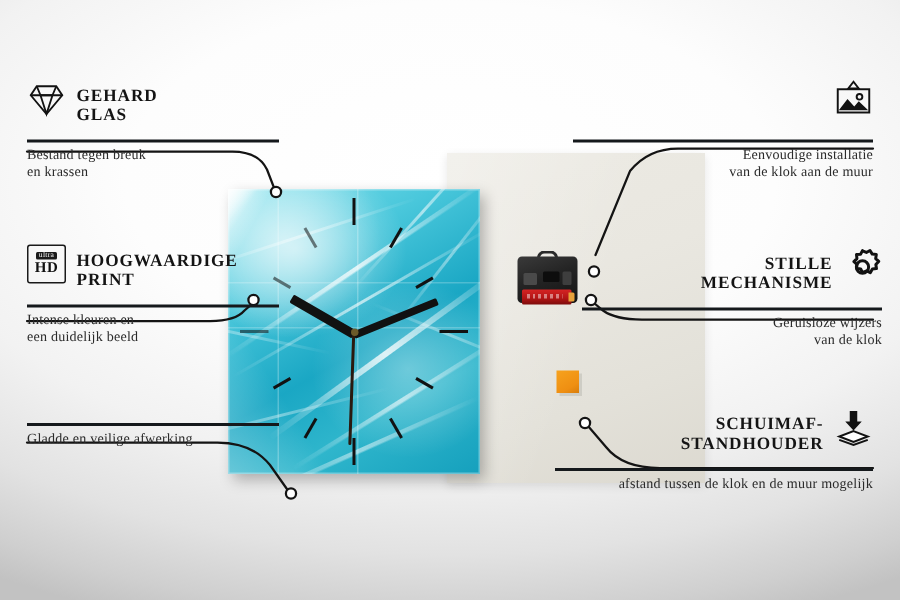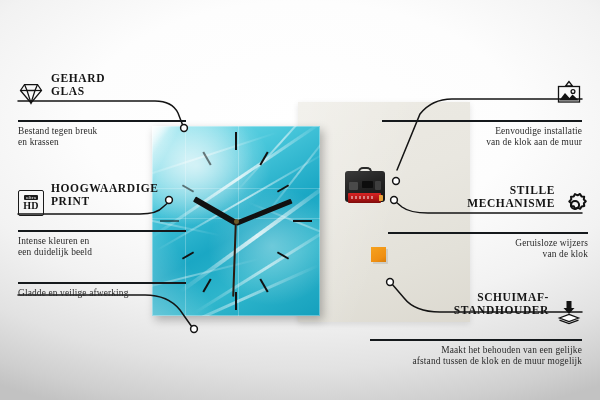--- a/index.html
+++ b/index.html
@@ -127,21 +127,21 @@
     font-size:11.5px; letter-spacing:.6px; color:#141414;
     font-weight:700; line-height:13px; text-transform:uppercase;
   }
   .feature.right .f-title { text-align:right; }
   .rule { height:1.6px; background:#15191c; margin-top:4px; }
   .f-desc {
     margin-top:4px; font-size:9.4px; line-height:11px; color:#2a2a2a; letter-spacing:.15px;
   }
   .feature.right .f-desc { text-align:right; }
 
-  .ico { width:26px; height:36px; flex:0 0 26px; display:block;margin-top:27px; }
+  .ico { width:26px; height:36px; flex:0 0 26px; display:block; }
 
   .hd-box{
     width:26px;height:26px;border:1.6px solid #1a1a1a;border-radius:2px;
     display:flex;flex-direction:column;align-items:center;justify-content:center;line-height:1;
   }
   .hd-ultra{ font-size:5px; letter-spacing:.2px; background:#1a1a1a; color:#fff; padding:0 2px; border-radius:1px;}
   .hd-main{ font-size:10px; font-weight:700; color:#111; margin-top:1px; letter-spacing:.3px;}
 </style>
 </head>
 <body>
@@ -324,18 +324,17 @@
       <span class="ico">
         <svg viewBox="0 0 26 26" width="26" height="26" fill="none" stroke="#121212" stroke-width="1.3">
           <path d="M10.5 2 h5 v7 h3 L13 15 L7.5 9 h3 z" fill="#121212" stroke="none"></path>
           <path d="M13 15.4 L22.5 19 L13 22.6 L3.5 19 Z" fill="#ffffff"></path>
           <path d="M3.5 21.2 L13 24.6 L22.5 21.2"></path>
         </svg>
       </span>
     </div>
     <div class="rule"></div>
     <div class="f-desc">
-      <span style="display:block">Maakt het behouden van een gelijke</span>
       <span style="display:block">afstand tussen de klok en de muur mogelijk</span>
     </div>
   </div>
 
 </div>
 
 </body></html>

